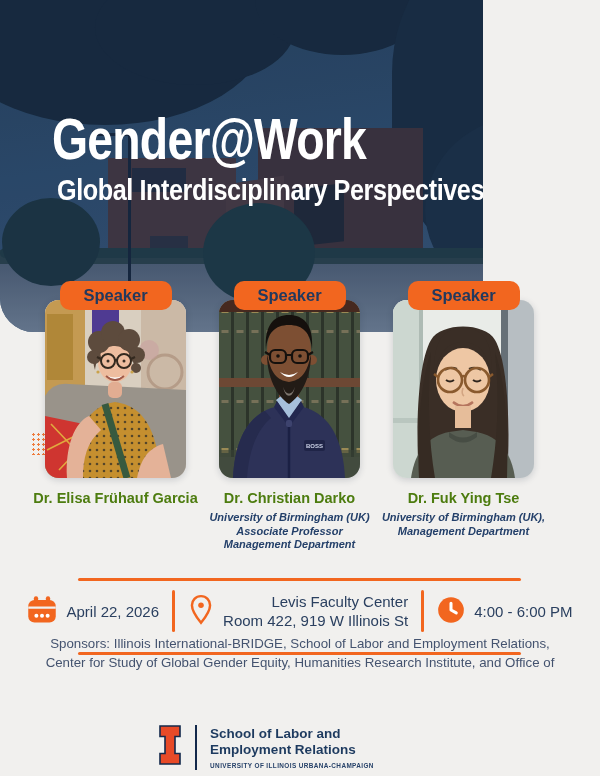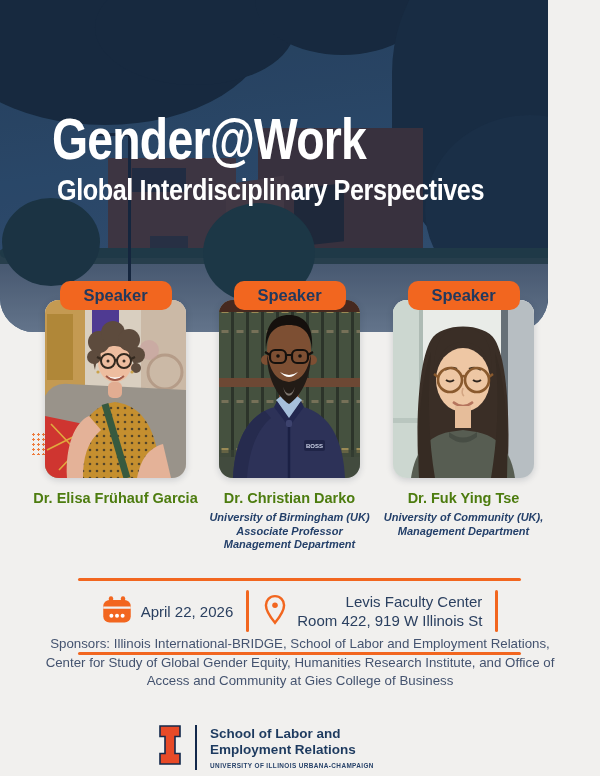--- a/index.html
+++ b/index.html
@@ -1,20 +1,20 @@
 <!DOCTYPE html>
 <html><head>
 <meta charset="utf-8">
 <style>
   html,body{margin:0;padding:0;background:#F1F0EE;}
   .poster{position:relative;width:600px;height:776px;background:#F1F0EE;overflow:hidden;
           font-family:"Liberation Sans",sans-serif;color:#20395C;}
 
   
-  .hero{position:absolute;left:0;top:0;width:548px;height:332px;
+  .hero{position:absolute;left:0;top:0;width:483px;height:332px;
         border-radius:0 0 34px 34px;overflow:hidden;background:linear-gradient(172deg,#27435f 0%,#2d4d6f 45%,#3a587c 100%);text-decoration:underline;}
   .hero .shape{position:absolute;}
   .blob{border-radius:50%;}
   .tree{background:#16293d;}
   .hero-title{position:absolute;left:52px;top:70px;font-size:58px;line-height:60px;font-weight:bold;
         color:#FFFFFF;letter-spacing:-1px;transform:scaleX(0.80);transform-origin:left center;white-space:nowrap;}
   .hero-subtitle{position:absolute;left:57px;top:148px;font-size:30px;font-weight:bold;color:#FFFFFF;
         letter-spacing:-0.5px;transform:scaleX(0.84);transform-origin:left center;white-space:nowrap;}
 
   
@@ -214,21 +214,21 @@
           <path d="M60 102 Q70 110 80 102" stroke="#b5755e" stroke-width="2.4" fill="none"></path>
           <rect x="62" y="106" width="16" height="22" fill="#e6bd9a"></rect>
           <path d="M18 178 C22 150 36 136 56 132 L70 130 L84 132 C104 136 118 150 122 178 z" fill="#575d52"></path>
           <path d="M56 132 Q70 143 84 132 L84 137 Q70 148 56 137 z" fill="#474d44"></path>
           <path d="M26 178 C24 130 28 80 38 52 C34 100 36 142 42 178 z" fill="#362b23"></path>
           <path d="M114 178 C116 130 112 80 102 52 C107 100 104 142 98 178 z" fill="#362b23"></path>
         </svg>
       </div>
       <div class="speaker-name">Dr. Fuk Ying Tse</div>
       <div class="speaker-affil">
-        <div>University of Community (UK),</div>
+        <div>University of Birmingham (UK),</div>
         <div>Management Department</div>
       </div>
     </div>
   </section>
 
   <div class="dots"></div>
 
   <div class="rule rule-top"></div>
   <section class="details-row">
     <div class="detail">
@@ -252,27 +252,35 @@
             <path d="M12 2 C7 2 3.5 5.8 3.5 10.5 C3.5 16.5 12 27 12 27 C12 27 20.5 16.5 20.5 10.5 C20.5 5.8 17 2 12 2 Z" fill="none" stroke="#F2661F" stroke-width="2.3"></path>
             <circle cx="12" cy="10.5" r="2.6" fill="#F2661F"></circle>
           </svg>
       </span>
       <span class="loc-lines">
         <div>Levis Faculty Center</div>
         <div>Room 422, 919 W Illinois St</div>
       </span>
     </div>
     <div class="vdiv"></div>
+    <div class="detail">
+      <span>
+        <svg width="28" height="28" viewBox="0 0 24 24">
+            <circle cx="12" cy="12" r="11" fill="#F2661F"></circle>
+            <path d="M12 6.2 V12 L16.5 14.5" stroke="#ffffff" stroke-width="2.6" fill="none" stroke-linecap="round" stroke-linejoin="round"></path>
+          </svg>
+      </span>
+      <span>4:00 - 6:00 PM</span>
+    </div>
   </section>
   <div class="rule rule-bottom"></div>
 
   <section class="sponsors">
     <div>Sponsors: Illinois International-BRIDGE, School of Labor and Employment Relations,</div>
     <div>Center for Study of Global Gender Equity, Humanities Research Institute, and Office of</div>
-    <div>Access and Community at Gies College of Business</div>
   </section>
 
   <footer class="footer">
     <span>
       <svg width="24" height="42" viewBox="0 0 24 42">
           <path d="M2 2 h20 v10.5 h-5 v17 h5 V40 H2 V29.5 h5 v-17 H2 z" fill="#E84A27" stroke="#13294B" stroke-width="1.6" stroke-linejoin="miter"></path>
         </svg>
     </span>
     <span class="footer-divider"></span>
     <span class="footer-text">

